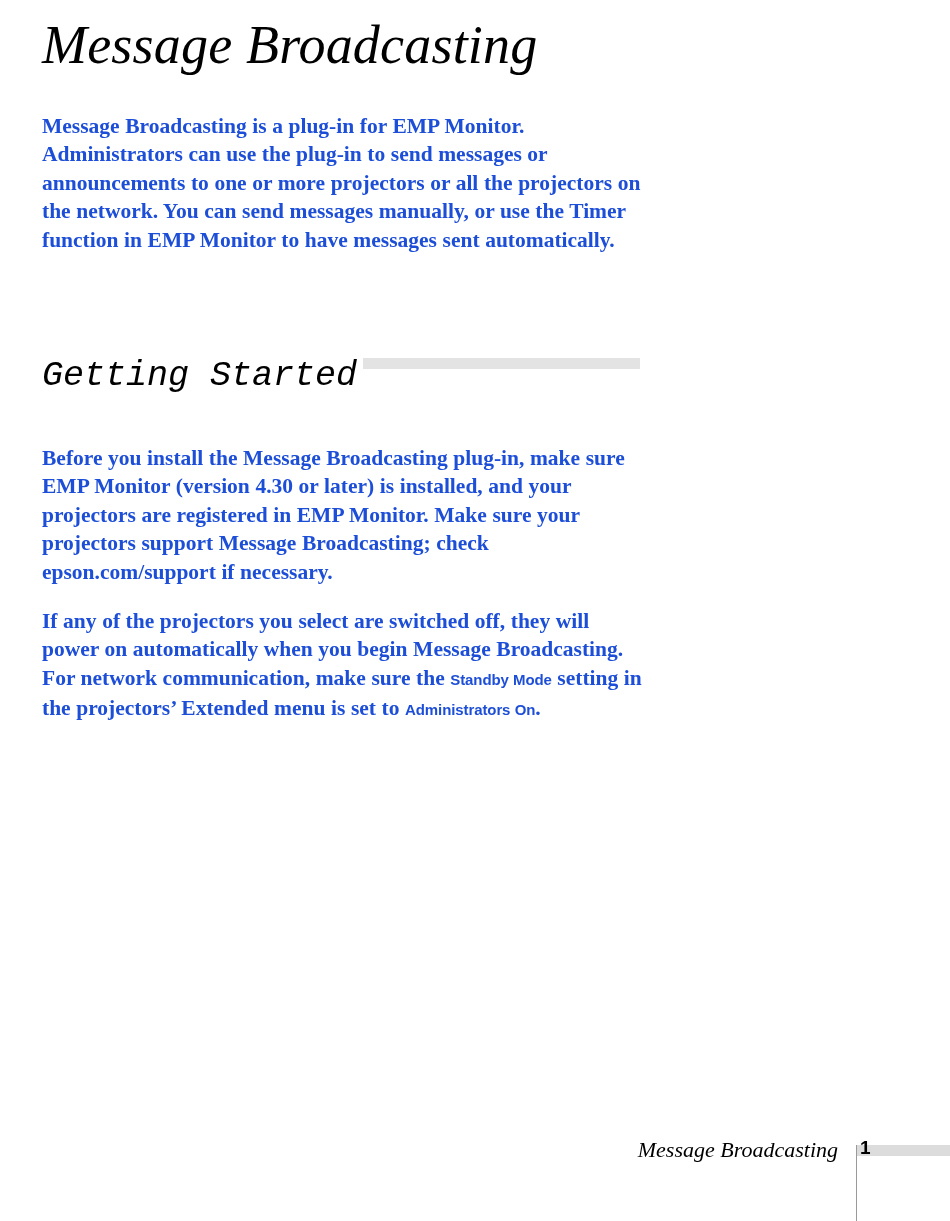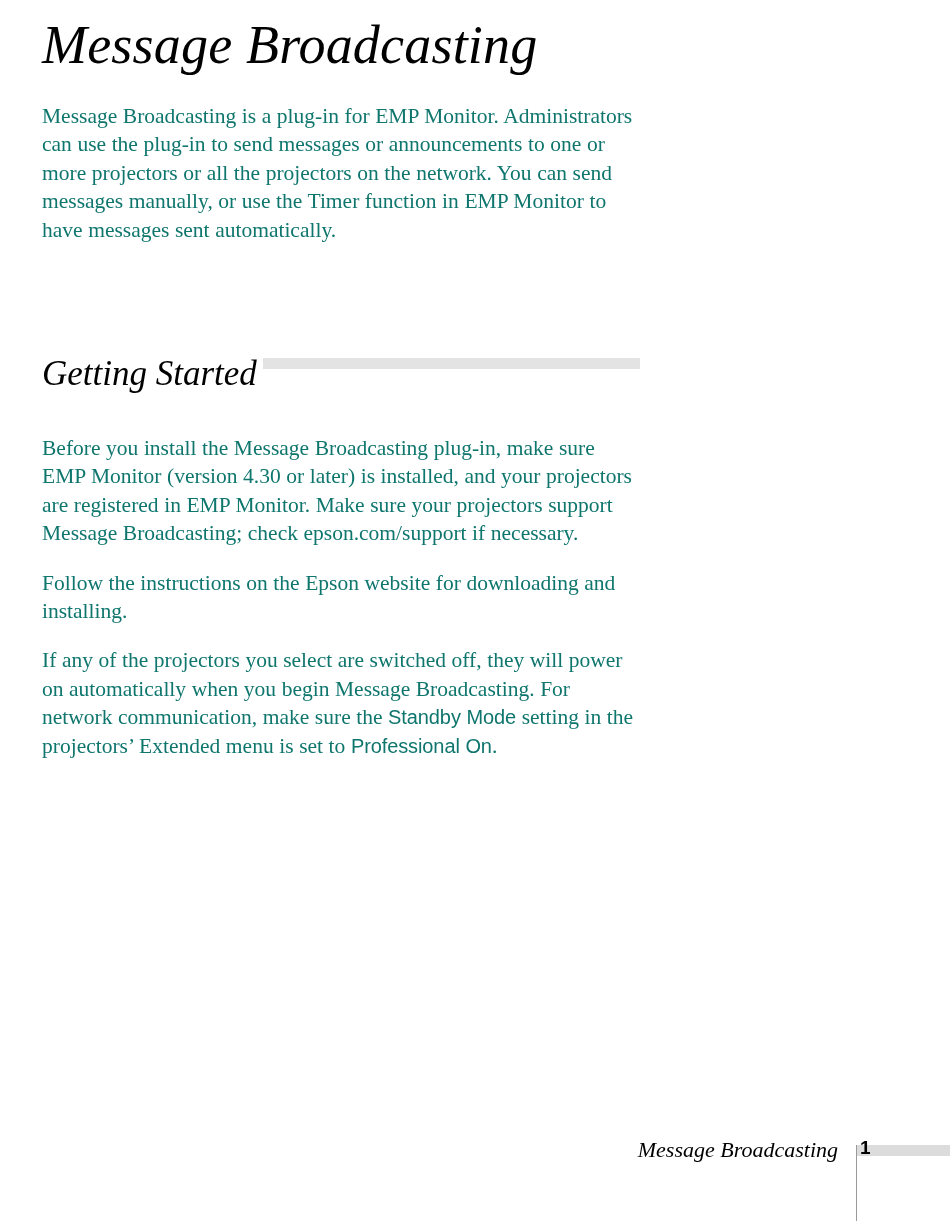--- a/index.html
+++ b/index.html
@@ -42,36 +42,37 @@
 
   
   .content {
     position: absolute;
     left: 42px;
     top: 98px;
     width: 600px;
   }
 
   p.body-par {
-    margin: 4px 0 21px 0;
+    margin: 14px 0 21px 0;
     font-size: 21.5px;
     line-height: 28.4px;
     font-family: "Liberation Serif", "DejaVu Serif", serif;
-    color: #0f766e;
+    color: #1d4ed8;
     text-align: left;
     word-spacing: 0.2px;
+    font-weight: bold;
   }
 
   p.body-par:last-child {
     margin-bottom: 0;
   }
 
   .ui-term {
     font-family: "Liberation Sans", "DejaVu Sans", sans-serif;
-    font-size: 20px;
+    font-size: 15px;
     letter-spacing: -0.1px;
   }
 
   sup.reg {
     font-size: 0.62em;
     vertical-align: 0.42em;
     line-height: 0;
   }
 
   
@@ -100,20 +101,21 @@
     font-weight: normal;
     font-size: 35px;
     line-height: 44px;
     color: #000;
     white-space: nowrap;
     background: transparent;
   }
   .section-heading .heading-text {
     background: #ffffff;
     padding-right: 6px;
+    font-family: Liberation Mono, monospace;
   }
 
   
   .footer {
     position: absolute;
     left: 0;
     bottom: 0;
     width: 950px;
     height: 90px;
   }
@@ -168,24 +170,23 @@
 
   <div class="section-block">
     <div class="section-rule"></div>
     <h2 class="section-heading"><span class="heading-text">Getting Started</span></h2>
   </div>
 
   <div class="content" style="top:430px;">
 
     <p class="body-par">Before you install the Message Broadcasting plug-in, make sure EMP Monitor (version 4.30 or later) is installed, and your projectors are registered in EMP Monitor. Make sure your projectors support Message Broadcasting; check epson.com/support if necessary.</p>
 
-    <p class="body-par">Follow the instructions on the Epson website for downloading and installing.</p>
 
 
-    <p class="body-par"><span>If any of the projectors you select are switched off, they will power on automatically when you begin Message Broadcasting. For network communication, make sure the </span><span class="ui-term">Standby Mode</span><span> setting in the projectors’ Extended menu is set to </span><span class="ui-term">Professional On</span><span>.</span></p>
+    <p class="body-par"><span>If any of the projectors you select are switched off, they will power on automatically when you begin Message Broadcasting. For network communication, make sure the </span><span class="ui-term">Standby Mode</span><span> setting in the projectors’ Extended menu is set to </span><span class="ui-term">Administrators On</span><span>.</span></p>
 
   </div>
 
   <div class="footer">
     <div class="footer-rule"></div>
     <div class="footer-vline"></div>
     <div class="footer-title">Message Broadcasting</div>
     <div class="footer-pagenum">1</div>
   </div>
 

